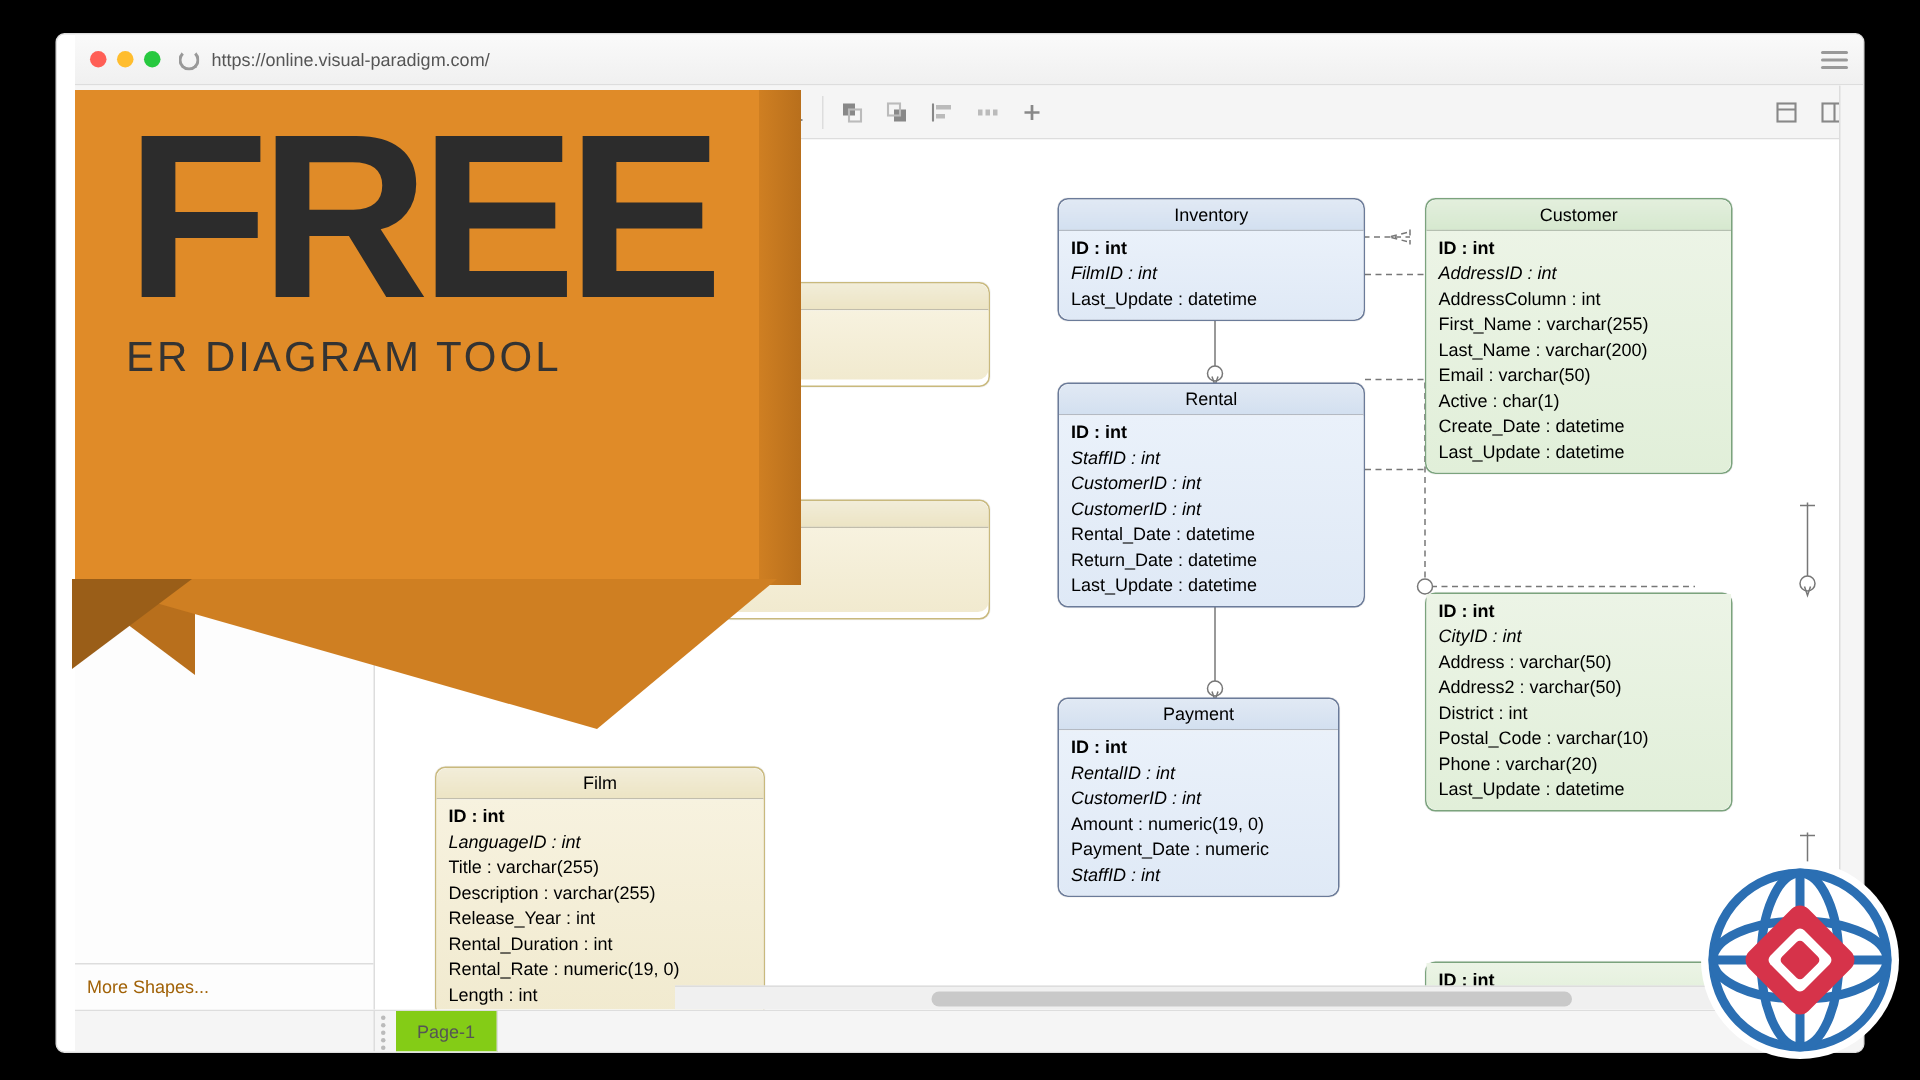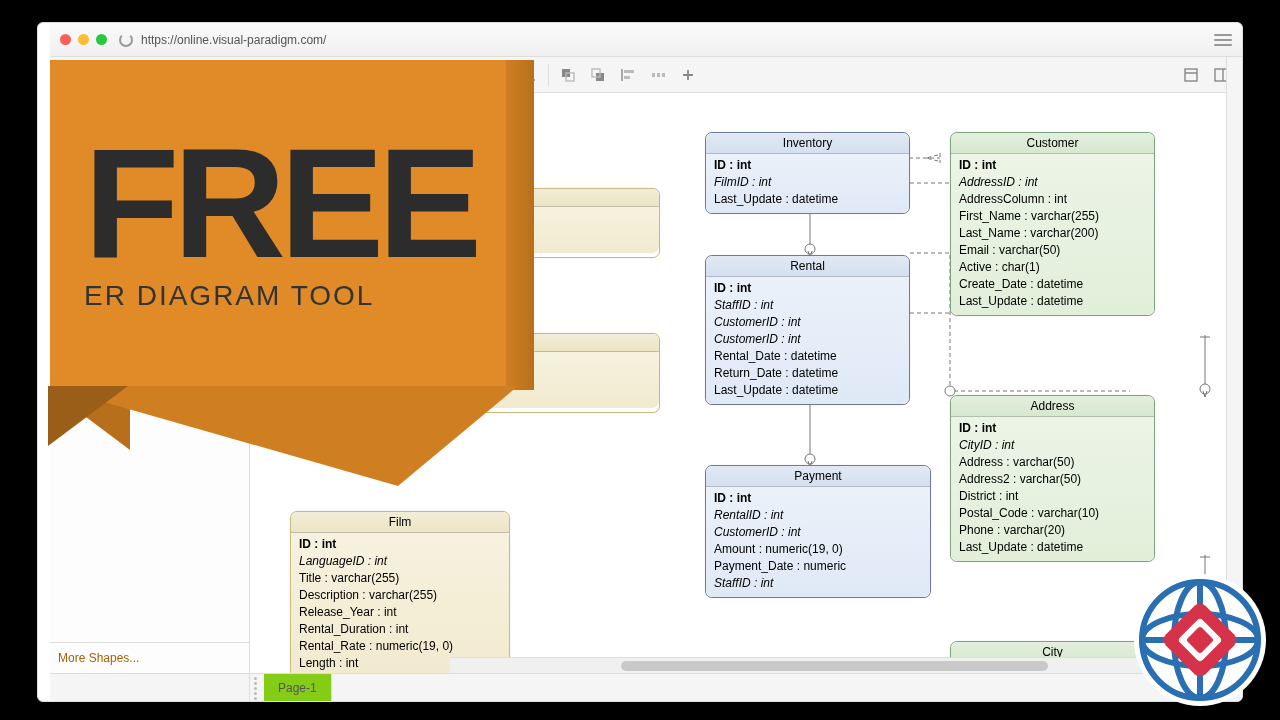--- a/index.html
+++ b/index.html
@@ -42,21 +42,21 @@
   .entity.yellow{ border-color:#c9b97d;}
   .entity.yellow .ehead{ background: linear-gradient(#f2edd9,#ece4c4);}
   .entity.yellow .ebody{ background: linear-gradient(#f7f2df,#f1eacf);}
   .ehead{ text-align:center; font-weight:normal; padding:3px 6px; border-bottom:1px solid rgba(0,0,0,0.2); border-radius:7px 7px 0 0;}
   .ebody{ padding:3px 8px 5px; border-radius:0 0 7px 7px;}
   .erow{ line-height:17px; white-space:nowrap;}
   .bold{ font-weight:bold;}
   .ital{ font-style:italic;}
 
   .banner { position:absolute; top:60px; left:-10px; width:540px; height:430px; pointer-events:none; }
-  .banner .card{ position:absolute; top:0;left:60px; width:470px; height:330px; background:#e08b28; display:flex; flex-direction:column; justify-content:center; padding: 14px 30px 20px 34px; color:#333; }
+  .banner .card{ position:absolute; top:0;left:60px; width:470px; height:330px; background:#e08b28; display:flex; flex-direction:column; justify-content:flex-start; padding: 14px 30px 20px 34px; color:#333; }
   .banner .card::after{ content:""; position:absolute; right:-14px; top:0; width:28px; height:100%; background:linear-gradient(90deg,#cf7f22,#b86f1c);}
   .banner h1{ font-family: Arial, sans-serif; font-weight:800; font-size:156px; letter-spacing:-6px; line-height:0.92; color:#2c2c2c;}
   .banner .sub{ font-size:28px; letter-spacing:2px; margin-top:4px; color:#333; font-weight: 500;}
   .banner .fold{ position:absolute; top:330px; left:60px; width:0;height:0; border-top:60px solid #b86f1c; border-left:80px solid transparent;}
 
   .statusbar{ height:28px; border-top:1px solid #ddd; background:#f5f5f5; display:flex; align-items:center; font-size:12px; color:#555;}
   .page-tab{ padding:0 14px; border-right:1px solid #ddd; height:100%; display:flex; align-items:center; background:#84cc16;}
   .grip{ width:14px; display:flex; flex-wrap:wrap; gap:2px; padding:6px 4px 0;}
   .grip b{width:3px;height:3px;background:#bbb;border-radius:50%;}
 
@@ -284,21 +284,21 @@
                 <div class="erow bold">ID : int</div>
                 <div class="erow ital">StaffID : int</div>
                 <div class="erow ital">CustomerID : int</div>
                 <div class="erow ital">CustomerID : int</div>
                 <div class="erow">Rental_Date : datetime</div>
                 <div class="erow">Return_Date : datetime</div>
                 <div class="erow">Last_Update : datetime</div>
               </div>
           </div>
 
-          <div class="entity blue" style="left:455px;top:372px;width:226px">
+          <div class="entity blue" style="left:455px;top:372px;width:188px">
             <div class="ehead">Payment</div>
             <div class="ebody">
                 <div class="erow bold">ID : int</div>
                 <div class="erow ital">RentalID : int</div>
                 <div class="erow ital">CustomerID : int</div>
                 <div class="erow">Amount : numeric(19, 0)</div>
                 <div class="erow">Payment_Date : numeric</div>
                 <div class="erow ital">StaffID : int</div>
               </div>
           </div>
@@ -312,35 +312,33 @@
                 <div class="erow">First_Name : varchar(255)</div>
                 <div class="erow">Last_Name : varchar(200)</div>
                 <div class="erow">Email : varchar(50)</div>
                 <div class="erow">Active : char(1)</div>
                 <div class="erow">Create_Date : datetime</div>
                 <div class="erow">Last_Update : datetime</div>
               </div>
           </div>
 
           <div class="entity green" style="left:700px;top:302px;width:205px">
-            <div class="ehead">Address</div>
             <div class="ebody">
                 <div class="erow bold">ID : int</div>
                 <div class="erow ital">CityID : int</div>
                 <div class="erow">Address : varchar(50)</div>
                 <div class="erow">Address2 : varchar(50)</div>
                 <div class="erow">District : int</div>
                 <div class="erow">Postal_Code : varchar(10)</div>
                 <div class="erow">Phone : varchar(20)</div>
                 <div class="erow">Last_Update : datetime</div>
               </div>
           </div>
 
           <div class="entity green" style="left:700px;top:548px;width:205px">
-            <div class="ehead">City</div>
             <div class="ebody">
                 <div class="erow bold">ID : int</div>
               </div>
           </div>
 
           <div class="entity yellow" style="left:40px;top:418px;width:220px">
             <div class="ehead">Film</div>
             <div class="ebody">
                 <div class="erow bold">ID : int</div>
                 <div class="erow ital">LanguageID : int</div>

